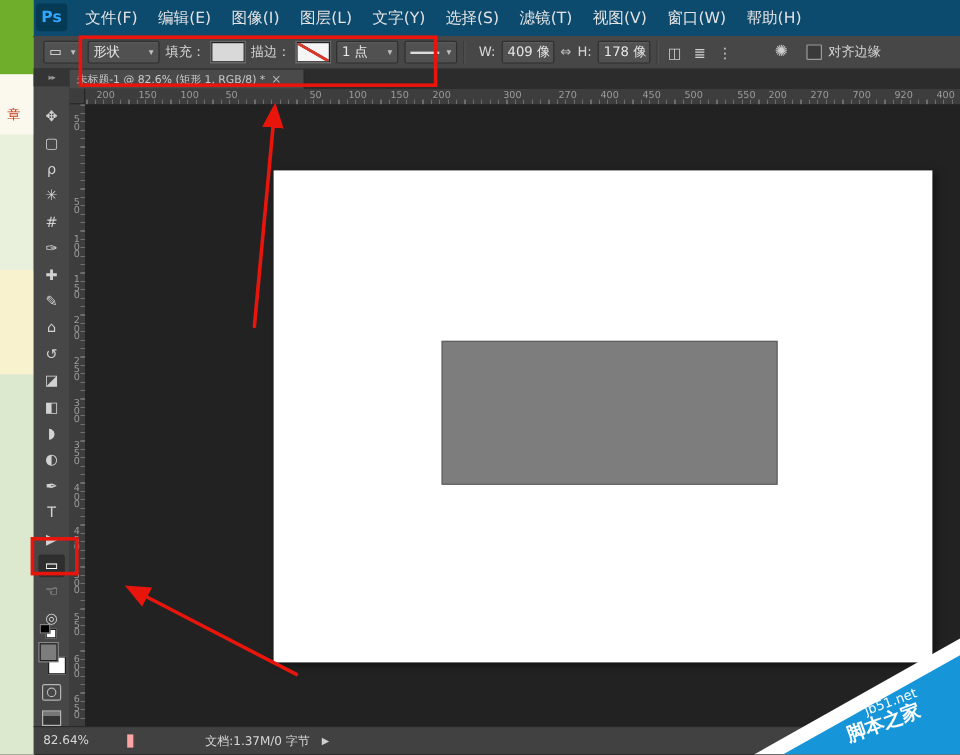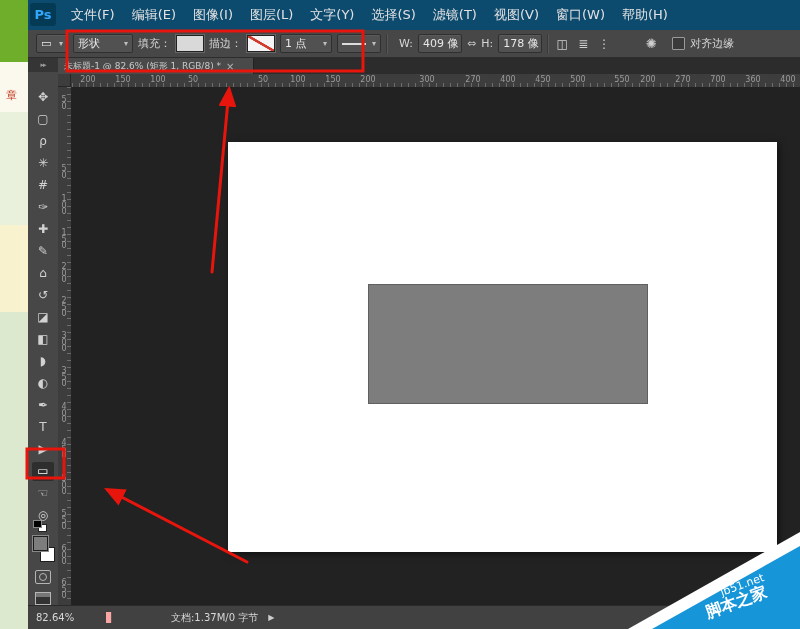--- a/index.html
+++ b/index.html
@@ -227,21 +227,21 @@
         <div class="hrl" style="left: 333px; margin-top: 20px;">250</div>
         <div class="hrl" style="left: 369px;">300</div>
         <div class="hrl" style="left: 415px;">270</div>
         <div class="hrl" style="left: 450px;">400</div>
         <div class="hrl" style="left: 485px;">450</div>
         <div class="hrl" style="left: 520px;">500</div>
         <div class="hrl" style="left: 564px;">550</div>
         <div class="hrl" style="left: 590px;">200</div>
         <div class="hrl" style="left: 625px;">270</div>
         <div class="hrl" style="left: 660px;">700</div>
-        <div class="hrl" style="left: 695px;">360</div>
+        <div class="hrl" style="left: 695px;">920</div>
         <div class="hrl" style="left: 730px;">400</div>
       </div>
     <div class="ruler-corner"></div>
     <div class="v-ruler">
         <div class="vrl" style="top: 16px;">5
 0</div>
         <div class="vrl" style="top: 85px;">5
 0</div>
         <div class="vrl" style="top: 119px;">1
 0

